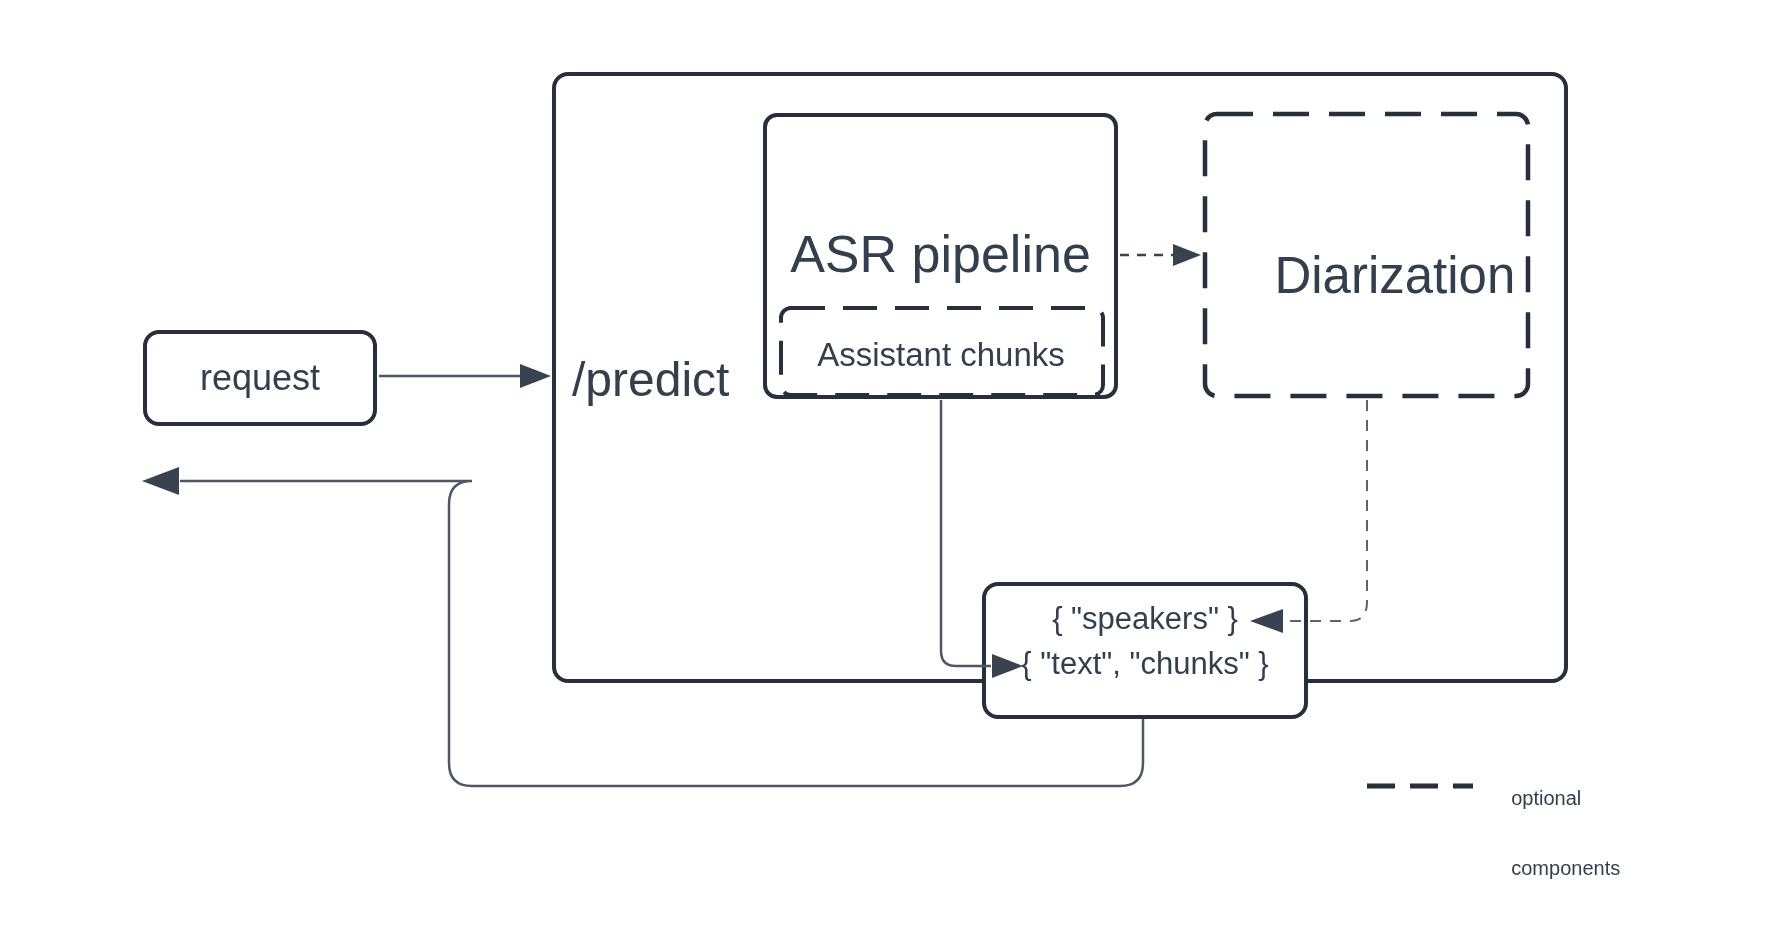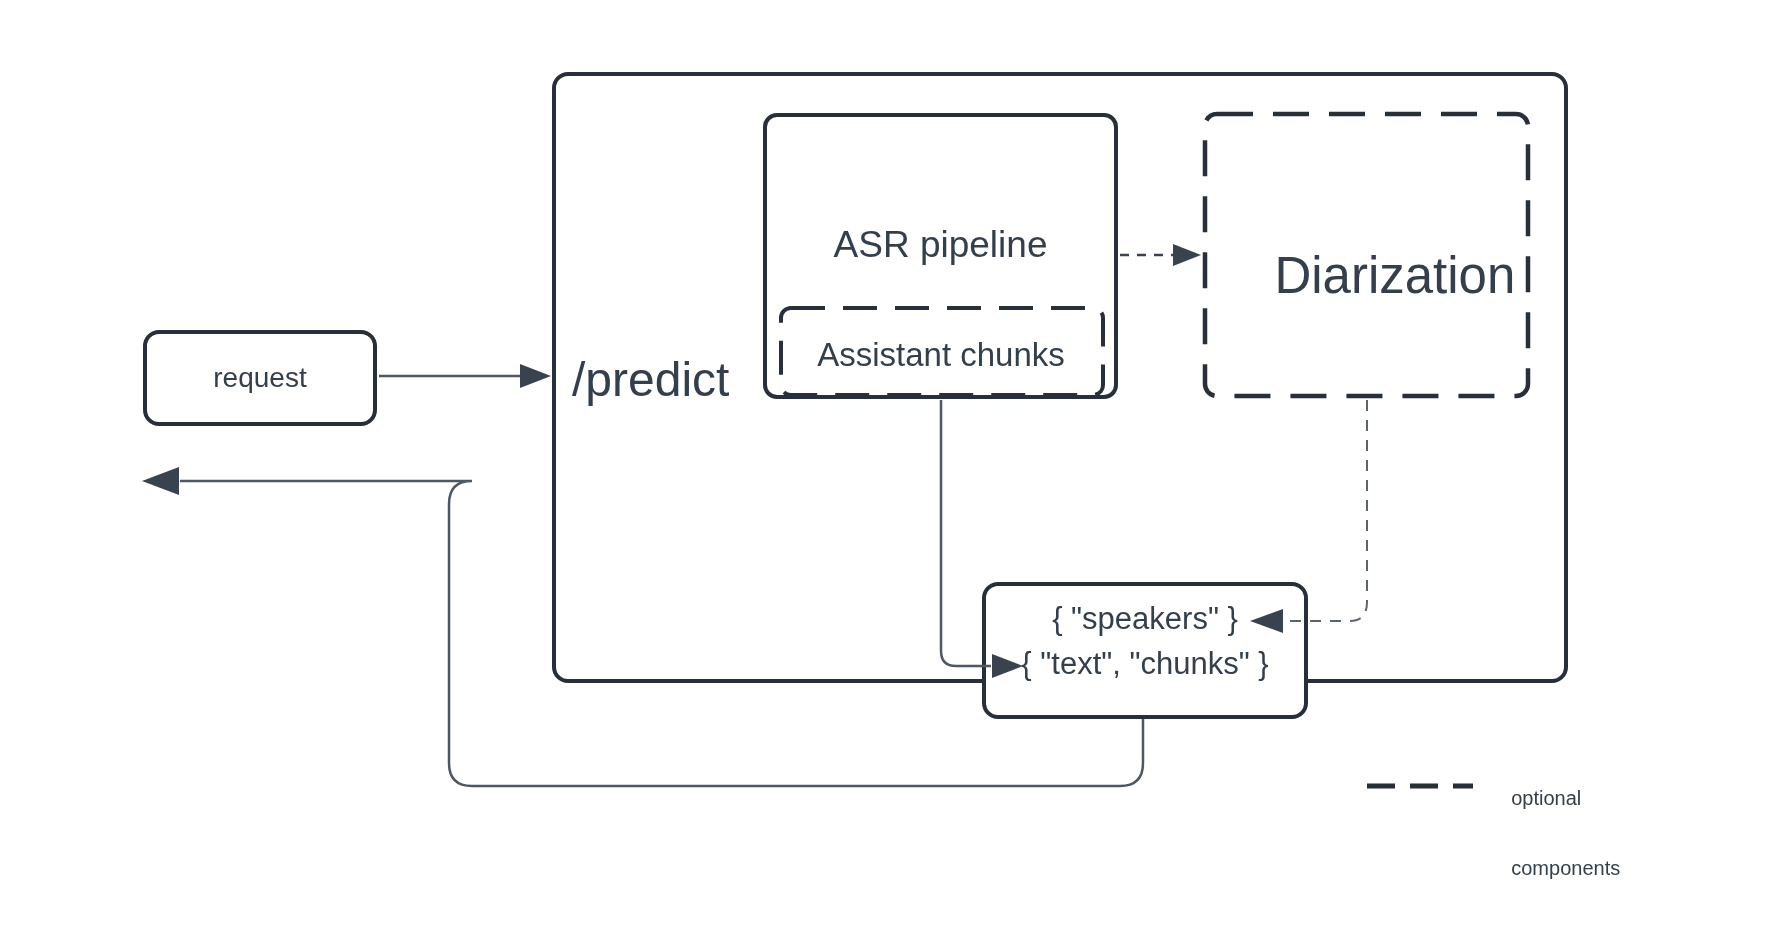--- a/index.html
+++ b/index.html
@@ -27,21 +27,21 @@
     color: #333f4c;
     white-space: pre;
   }
   .center { text-align: center; }
 
   
   .request-box {
     left: 143px; top: 330px; width: 234px; height: 96px;
     border-radius: 16px;
     display: flex; align-items: center; justify-content: center;
-    font-size: 28px;
+    font-size: 36px;
     z-index: 1;
   }
   
   .predict-box {
     left: 552px; top: 72px; width: 1016px; height: 611px;
     border-radius: 16px;
     z-index: 1;
   }
   .predict-label {
     left: 572px; top: 352px;
@@ -49,21 +49,21 @@
     z-index: 5;
   }
   
   .asr-box {
     left: 763px; top: 113px; width: 355px; height: 286px;
     border-radius: 14px;
     z-index: 2;
   }
   .asr-label {
     left: 763px; top: 224px; width: 355px;
-    font-size: 37px;
+    font-size: 52px;
     z-index: 5;
   }
   .assistant-label {
     left: 779px; top: 336px; width: 324px;
     font-size: 33px;
     z-index: 5;
   }
   .diarization-label {
     left: 1203px; top: 198px; width: 327px;
     font-size: 51px;

